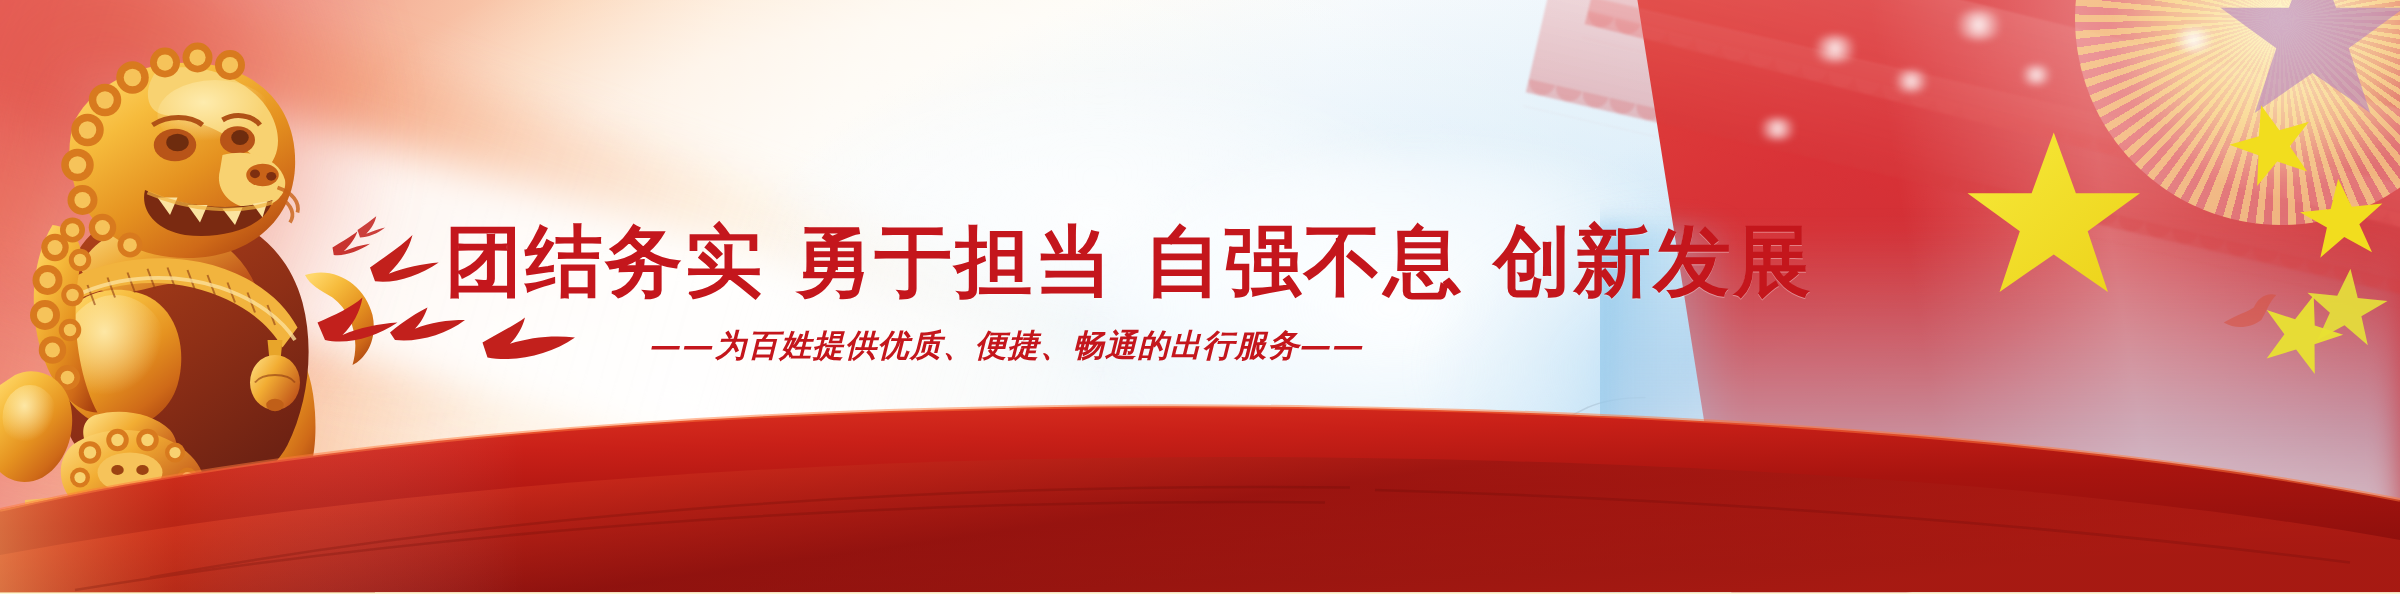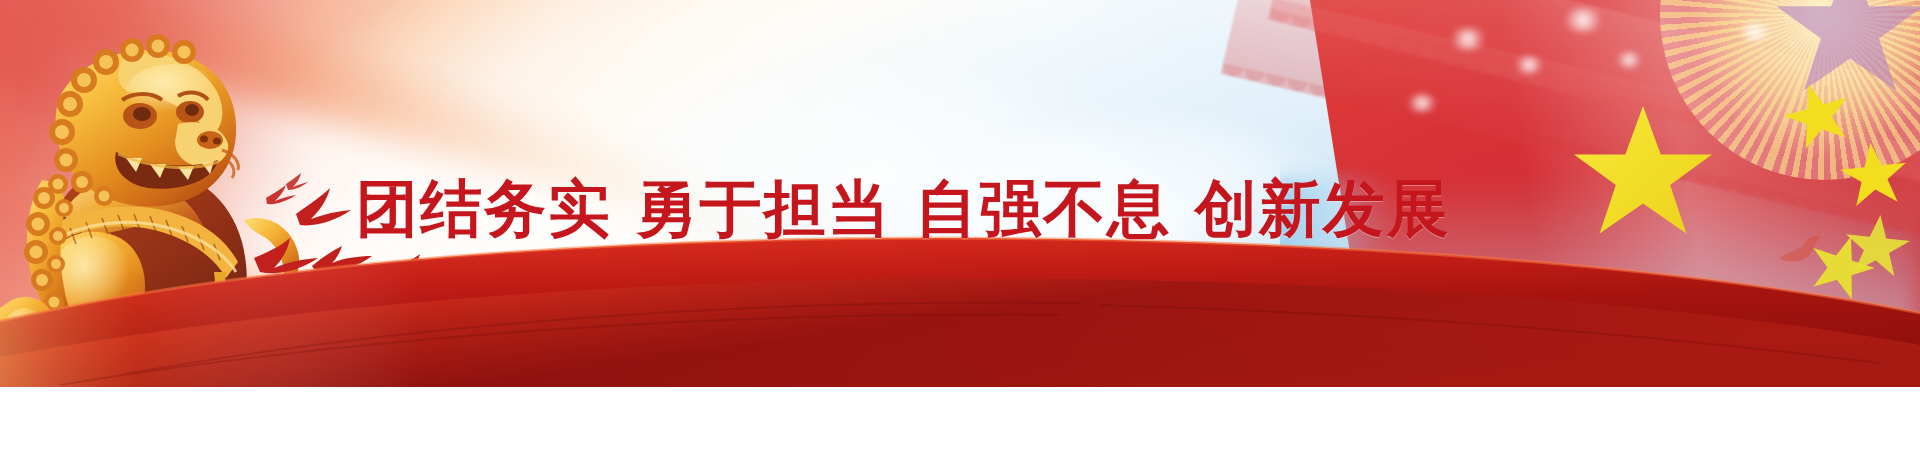--- a/index.html
+++ b/index.html
@@ -1,21 +1,21 @@
 <!DOCTYPE html>
 <html><head>
 <meta charset="utf-8">
 <title>Banner</title>
 <style>
   html,body{margin:0;padding:0;background:#fff;}
   body{font-family:"Liberation Sans","DejaVu Sans",sans-serif;}
 
   .banner{
     position:relative;
-    width:1920px;height:387px;
+    width:1920px;height:474px;
     overflow:hidden;
     background:#fde047;
   }
 
   
   .sky-base{
     position:absolute;inset:0;
     background:
       radial-gradient(ellipse 900px 520px at 1180px 330px, rgba(150,205,238,.55) 0%, rgba(186,222,244,.32) 38%, rgba(255,255,255,0) 72%),
       radial-gradient(ellipse 560px 300px at 1500px 300px, rgba(135,196,235,.45) 0%, rgba(255,255,255,0) 70%),
@@ -490,14 +490,15 @@
       <g opacity=".22" stroke="#5e0a08" stroke-width="2" fill="none">
         <path d="M120 158 C 420 104, 760 82, 1080 86"></path>
         <path d="M60 168 C 380 116, 740 94, 1060 98"></path>
         <path d="M1100 88 C 1380 96, 1640 116, 1880 146"></path>
       </g>
     </svg>
   </div>
 
   <div class="headline">团结务实  勇于担当  自强不息  创新发展</div>
 
+  <div class="subline">——为百姓提供优质、便捷、畅通的出行服务——</div>
 
 </div>
 
 </body></html>

